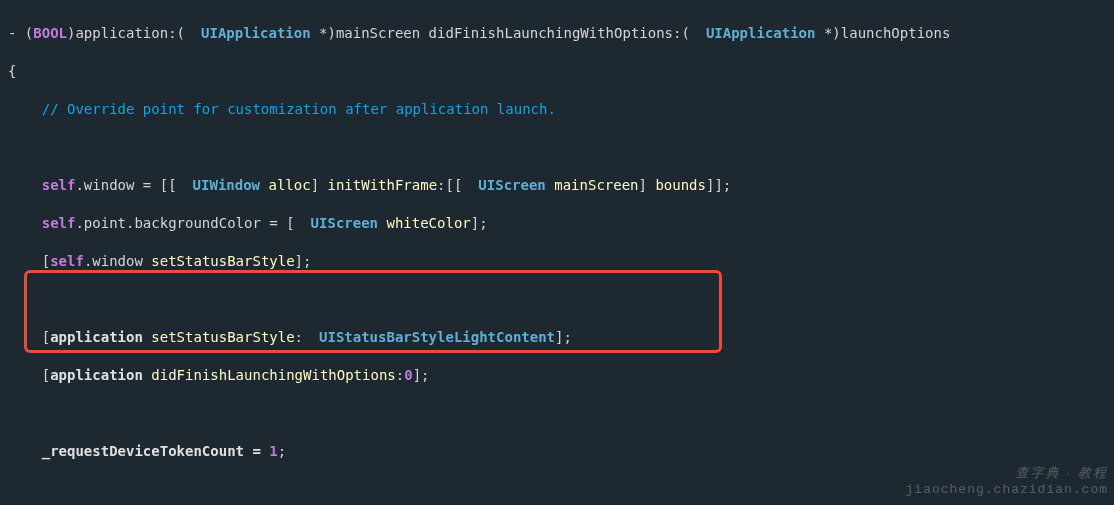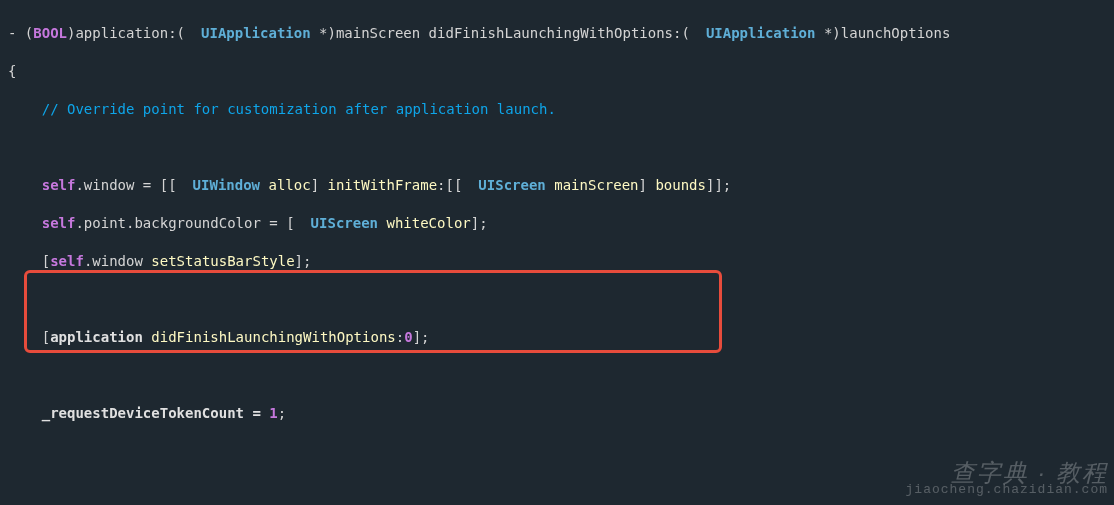--- a/index.html
+++ b/index.html
@@ -47,21 +47,21 @@
     .watermark {
       position: absolute;
       right: 6px;
       bottom: 6px;
       text-align: right;
       font-family: "Microsoft YaHei", sans-serif;
       color: rgba(255,255,255,0.25);
       pointer-events: none;
     }
     .watermark .wm-main {
-      font-size: 24px;
+      font-size: 13px;
       font-style: italic;
       letter-spacing: 2px;
     }
     .watermark .wm-sub {
       font-size: 13px;
       letter-spacing: 1px;
       margin-top: -2px;
       font-family: Liberation Mono, monospace;
     }
   </style>
@@ -70,20 +70,21 @@
 
 <div class="code-container">
 <span class="line"><span class="tok-punct">- (</span><span class="tok-purple">BOOL</span><span class="tok-punct">)application:(</span><span class="tok-type">UIApplication</span><span class="tok-punct"> *)mainScreen didFinishLaunchingWithOptions:(</span><span class="tok-type">UIApplication</span><span class="tok-punct"> *)launchOptions</span></span>
 <span class="line"><span class="tok-brace">{</span></span>
 <span class="line"><span class="tok-comment">    // Override point for customization after application launch.</span></span>
 <span class="line"> </span>
 <span class="line"><span>    </span><span class="tok-purple">self</span><span class="tok-punct">.window = [[</span><span class="tok-type">UIWindow</span><span> </span><span class="tok-method">alloc</span><span class="tok-punct">] </span><span class="tok-method">initWithFrame</span><span class="tok-punct">:[[</span><span class="tok-type">UIScreen</span><span> </span><span class="tok-method">mainScreen</span><span class="tok-punct">] </span><span class="tok-method">bounds</span><span class="tok-punct">]];</span></span>
 <span class="line"><span>    </span><span class="tok-purple">self</span><span class="tok-punct">.point.backgroundColor = [</span><span class="tok-type">UIScreen</span><span> </span><span class="tok-method">whiteColor</span><span class="tok-punct">];</span></span>
 <span class="line"><span class="tok-punct">    [</span><span class="tok-purple">self</span><span class="tok-punct">.window </span><span class="tok-method">setStatusBarStyle</span><span class="tok-punct">];</span></span>
 <span class="line"> </span>
+<span class="line"><span class="tok-punct">    [</span><span class="tok-default">application</span><span> </span><span class="tok-method">setStatusBarStyle</span><span class="tok-punct">:</span><span class="tok-type">UIStatusBarStyleLightContent</span><span class="tok-punct">];</span></span>
 <span class="line"><span class="tok-punct">    [</span><span class="tok-default">application</span><span> </span><span class="tok-method">didFinishLaunchingWithOptions</span><span class="tok-punct">:</span><span class="tok-purple">0</span><span class="tok-punct">];</span></span>
 <span class="line"> </span>
 <span class="line"><span class="tok-default">    _requestDeviceTokenCount = </span><span class="tok-purple">1</span><span class="tok-punct">;</span></span>
 
 
 
 
 
 
 

